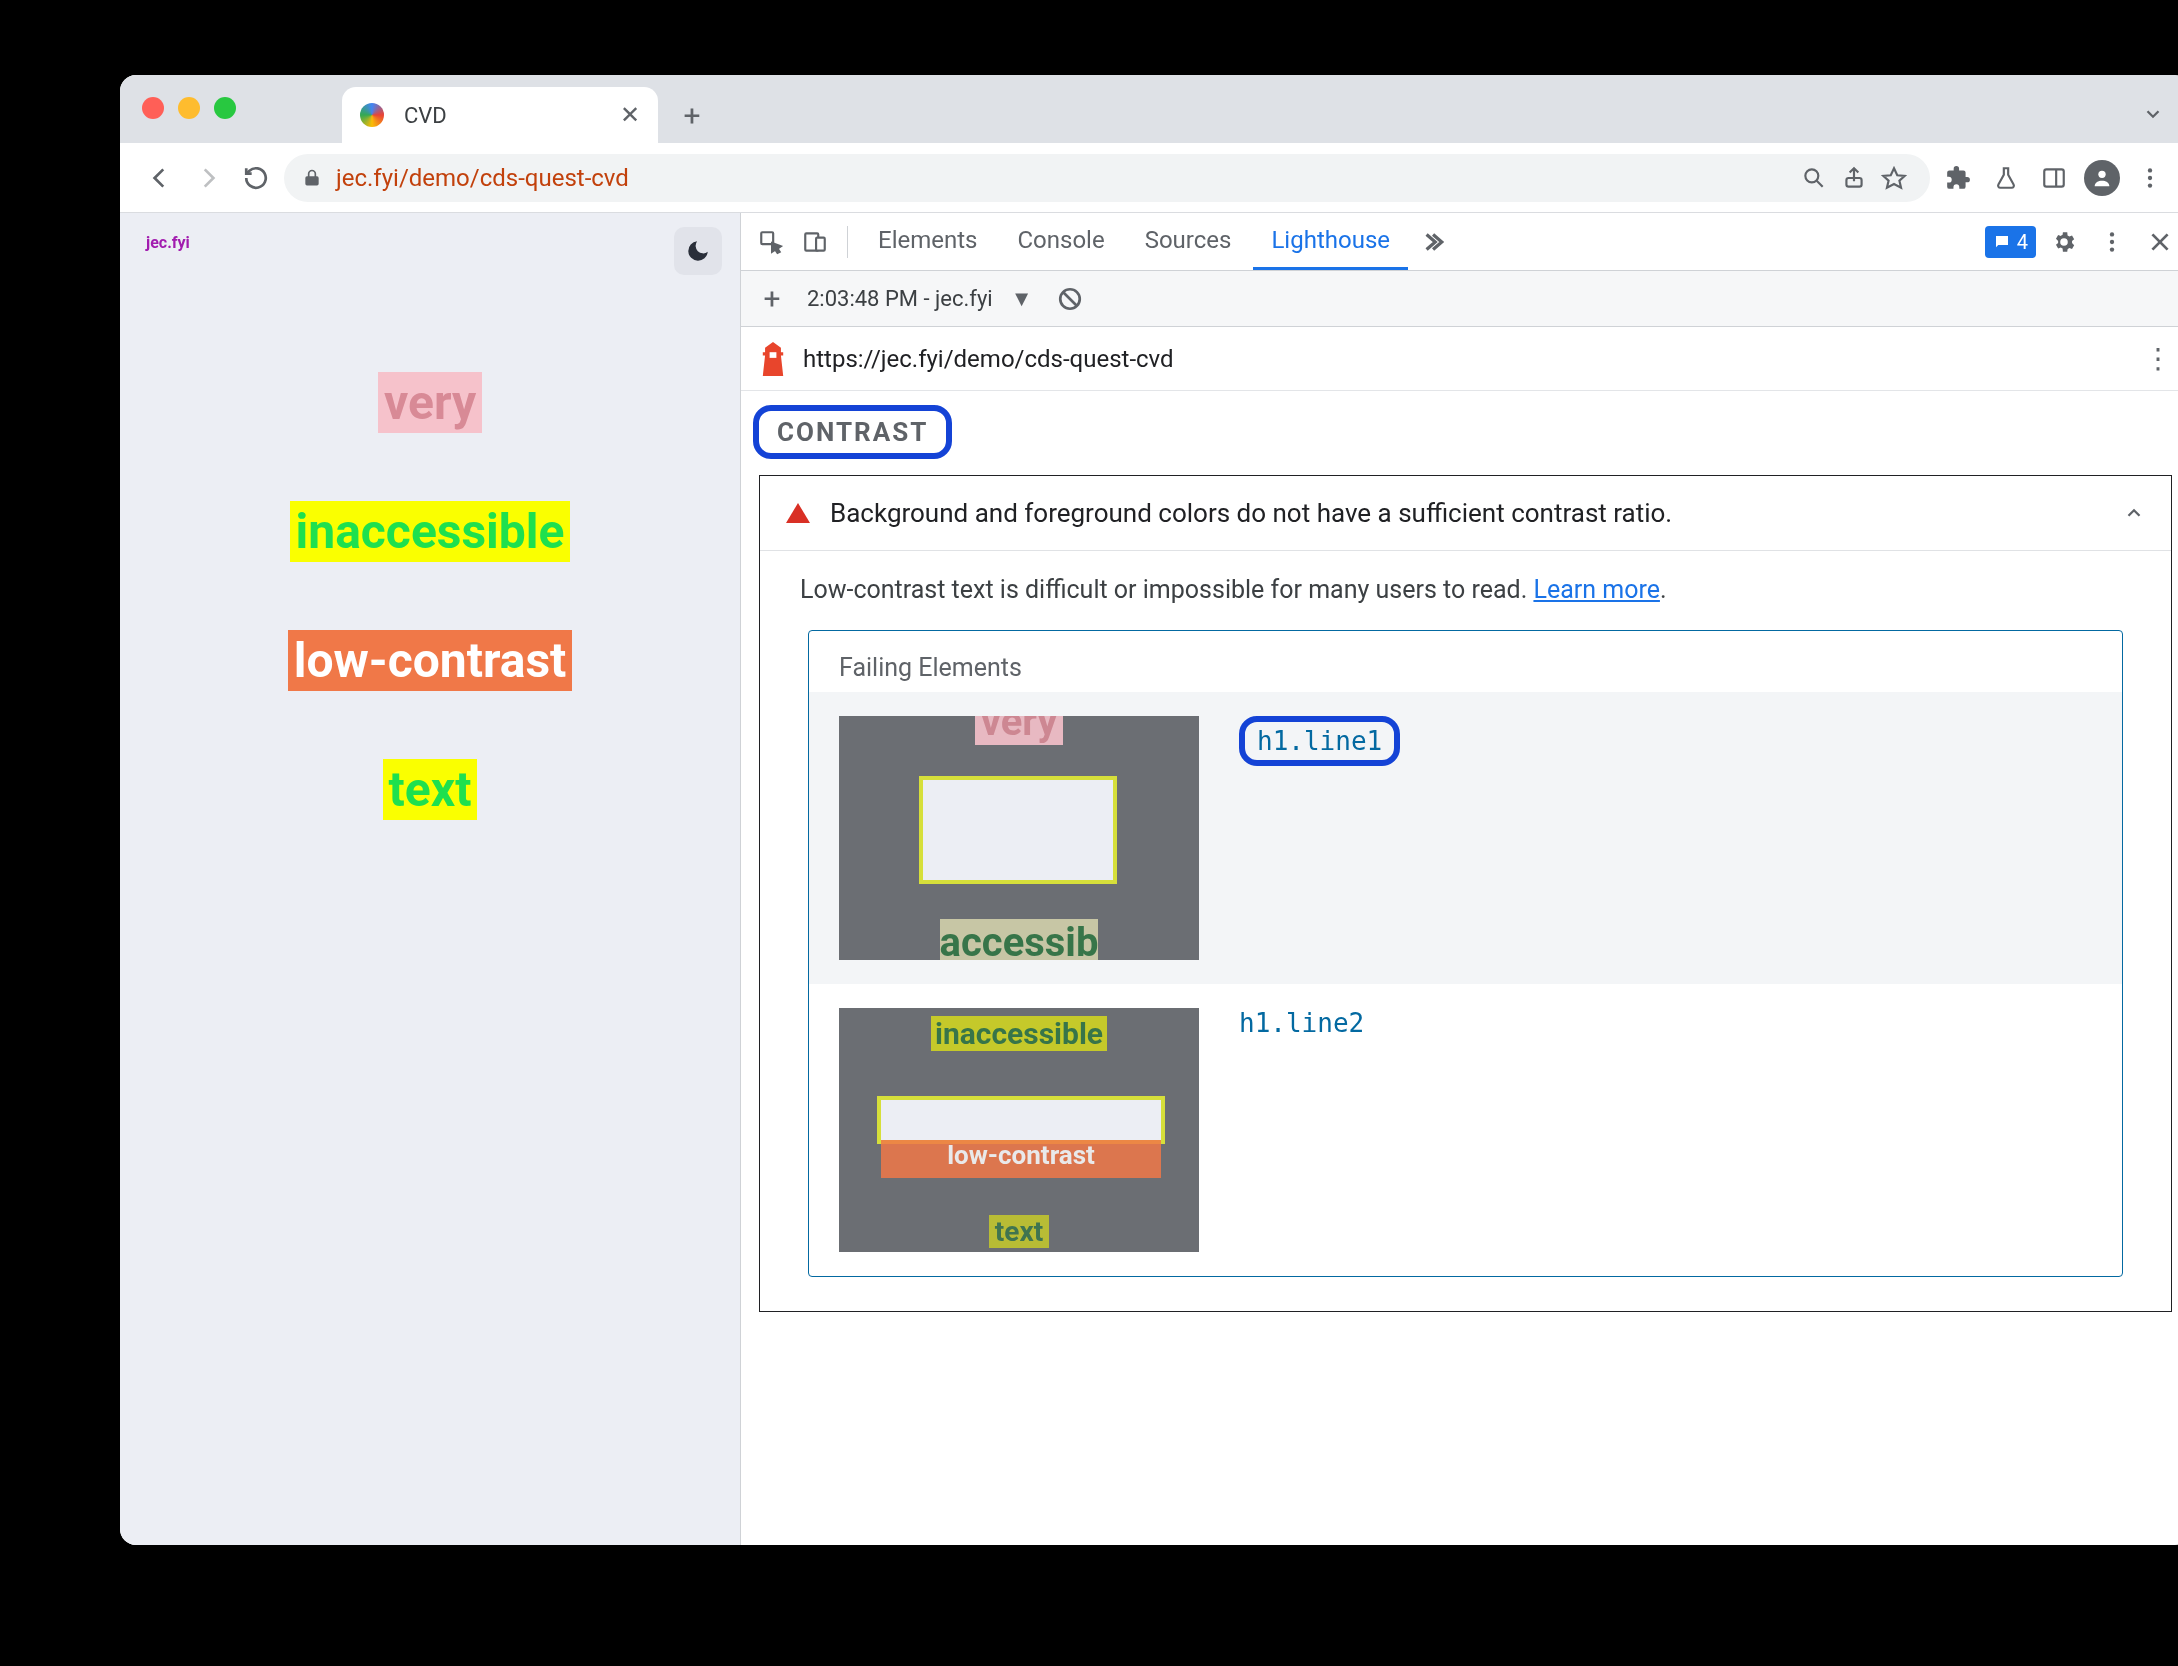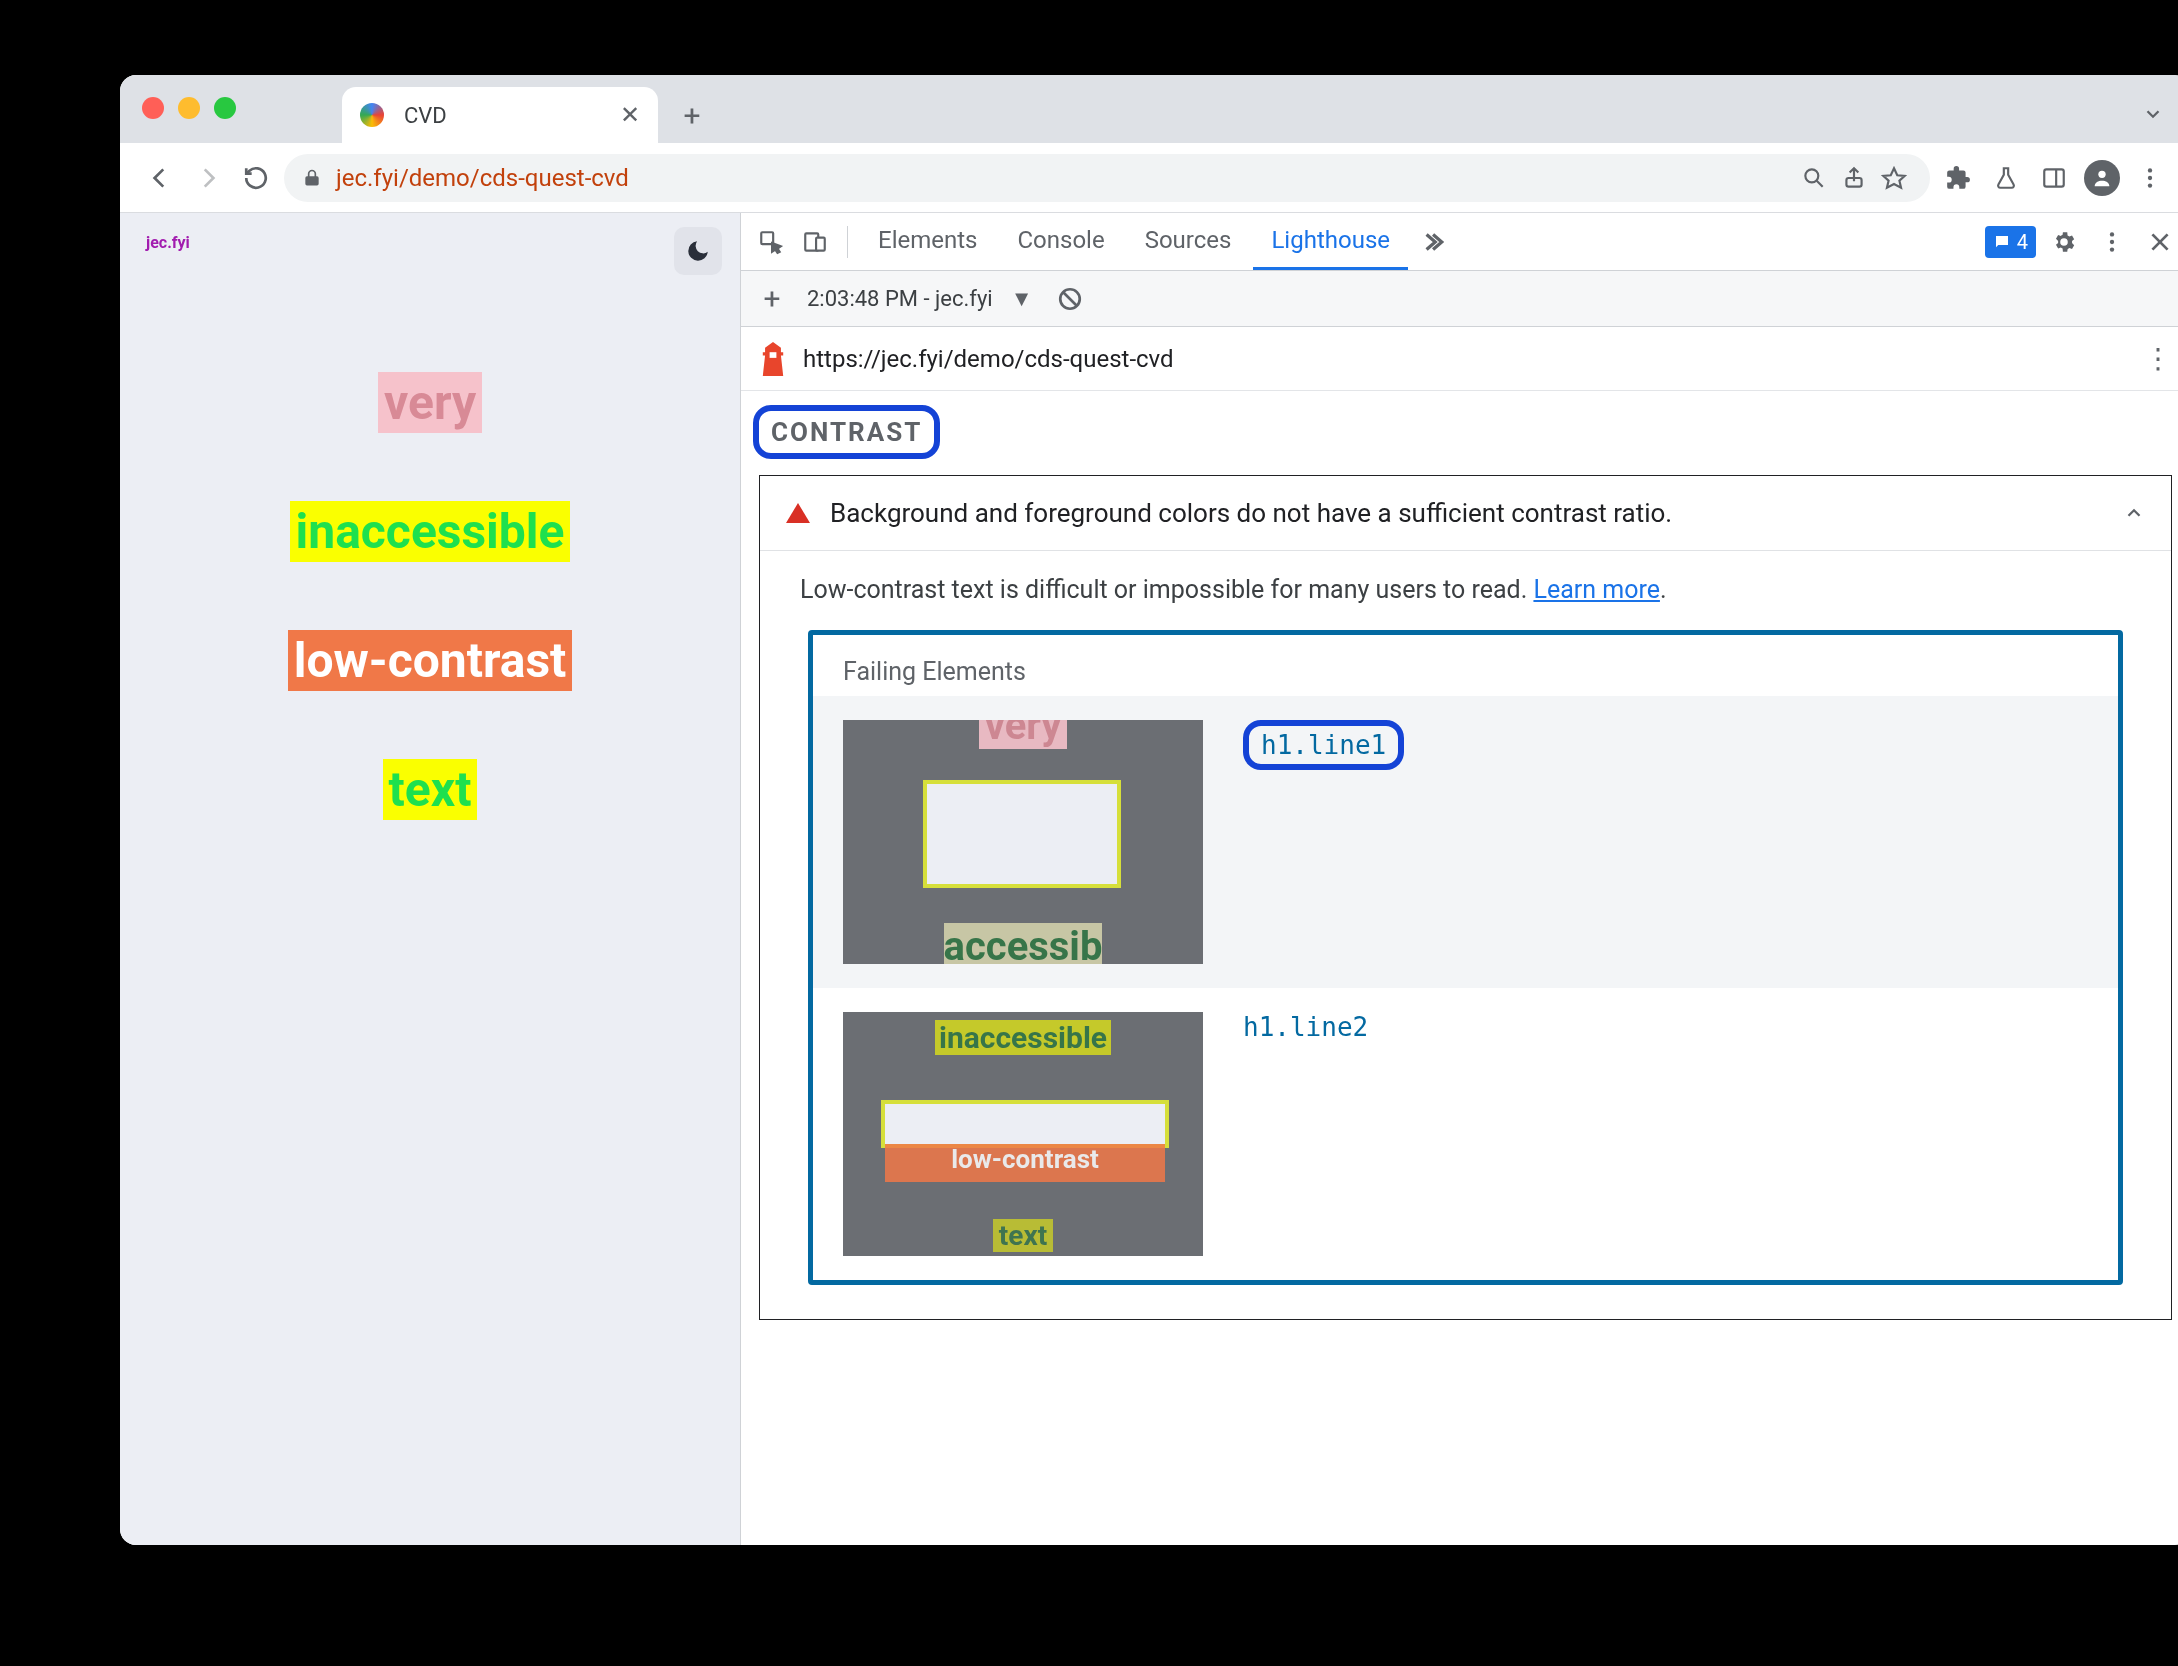--- a/index.html
+++ b/index.html
@@ -61,27 +61,27 @@
   .dt-tab { padding:0 18px; height:100%; display:flex; align-items:center; font-size:24px; color:#5f6368; cursor:pointer; border-bottom:3px solid transparent;}
   .dt-tab.active { color:#1a73e8; border-bottom-color:#1a73e8;}
   .dt-badge { margin-left:auto; display:flex; align-items:center; gap:8px;}
   .feedback { background:#1a73e8; color:#fff; border-radius:4px; padding:4px 8px; font-size:20px; display:flex; align-items:center; gap:6px;}
   .dt-sub { height:56px; border-bottom:1px solid #cfd2d6; background:#f6f7f8; display:flex; align-items:center; padding:0 14px; gap:18px; font-size:22px; color:#3c4043;}
   .dt-sub .plus { font-size:30px; color:#5f6368; cursor:pointer; width:34px; text-align:center;}
   .dt-url { height:64px; display:flex; align-items:center; padding:0 18px; gap:16px; font-size:24px; border-bottom:1px solid #e3e5e8;}
   .lh-icon { width:28px; height:34px; }
   .lh-menu { margin-left:auto; color:#5f6368; font-size:28px; cursor:pointer;}
   .section-label { padding:14px 12px 10px;}
-  .pill { display:inline-block; border:6px solid #1443d6; border-radius:18px; padding:6px 12px; font-size:26px; font-weight:700; letter-spacing:2px; color:#5f6368;}
+  .pill { display:inline-block; border:6px solid #1443d6; border-radius:18px; padding:6px 18px; font-size:26px; font-weight:700; letter-spacing:2px; color:#5f6368;}
   .audit-card { margin:6px 18px 18px; border:1px solid #202124; }
   .audit-head { display:flex; align-items:center; gap:20px; padding:22px 26px; font-size:26px; border-bottom:1px solid #e0e2e5; cursor:pointer;}
   .tri { width:0; height:0; border-left:12px solid transparent; border-right:12px solid transparent; border-bottom:20px solid #d93025;}
   .audit-body { padding:24px 40px; font-size:25px; color:#3c4043;}
   .audit-body a { color:#1a73e8; text-decoration:underline;}
-  .fail-box { margin:26px 8px 10px; border:5px solid #0369a1; border-radius:4px; }
+  .fail-box { margin:26px 8px 10px; border:1px solid #0369a1; border-radius:4px; }
   .fail-title { padding:22px 30px 10px; font-size:25px; color:#5f6368;}
   .fail-row { display:flex; align-items:flex-start; gap:40px; padding:24px 30px; }
   .fail-row.sel { background:#f3f5f7;}
   .thumb { width:360px; height:244px; background:#6b6e73; position:relative; overflow:hidden;}
   .thumb .mini { position:absolute; left:0; right:0; display:flex; flex-direction:column; align-items:center; gap:14px; opacity:.9;}
   .thumb .m1 { font-size:40px; font-weight:700;}
   .thumb .hl { position:absolute; background:#eceef4; outline:4px solid #d6df3a;}
   .selector { font-family: ui-monospace, Menlo, Consolas, monospace; font-size:26px; color:#0369a1;}
   .selector.pill2 { border:6px solid #1443d6; border-radius:18px; padding:4px 12px; display:inline-block;}
   .chev { margin-left:auto; color:#5f6368;}

